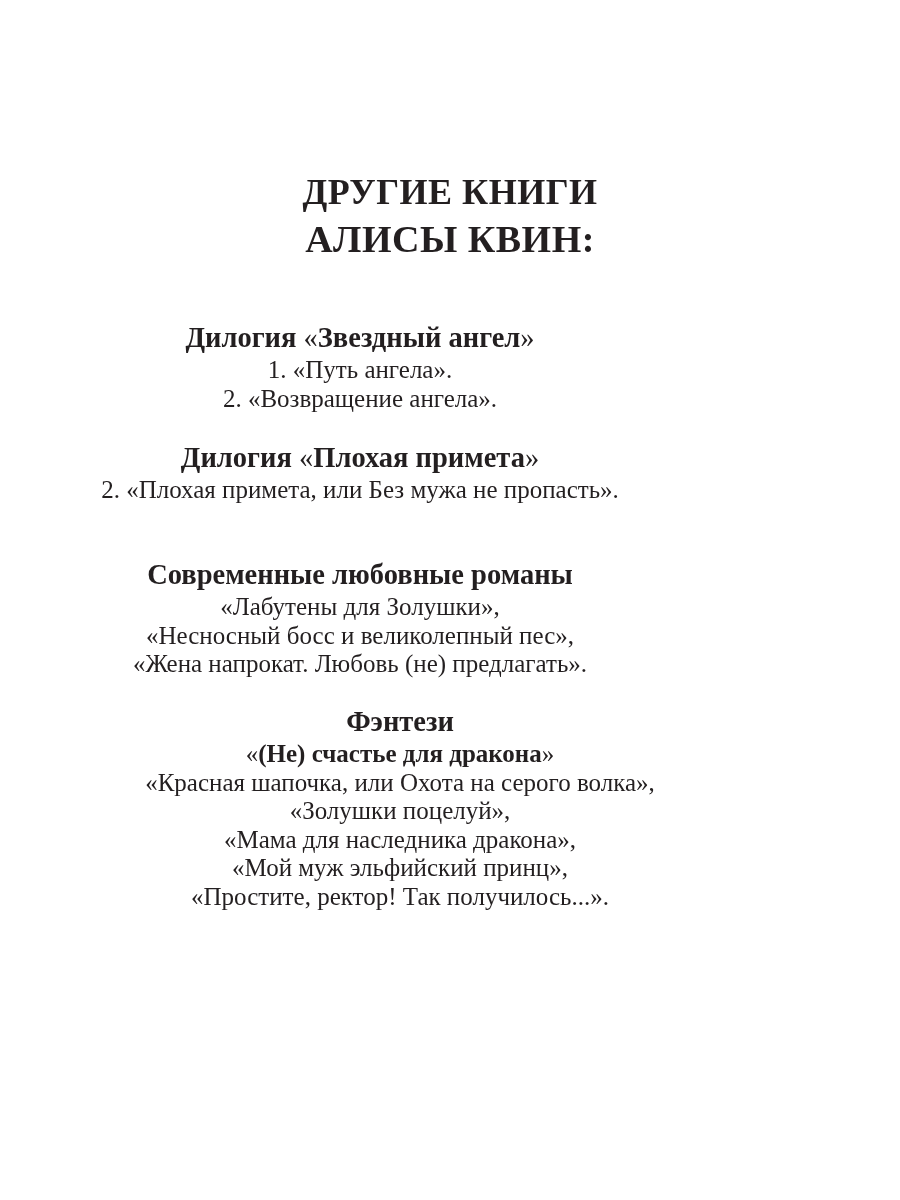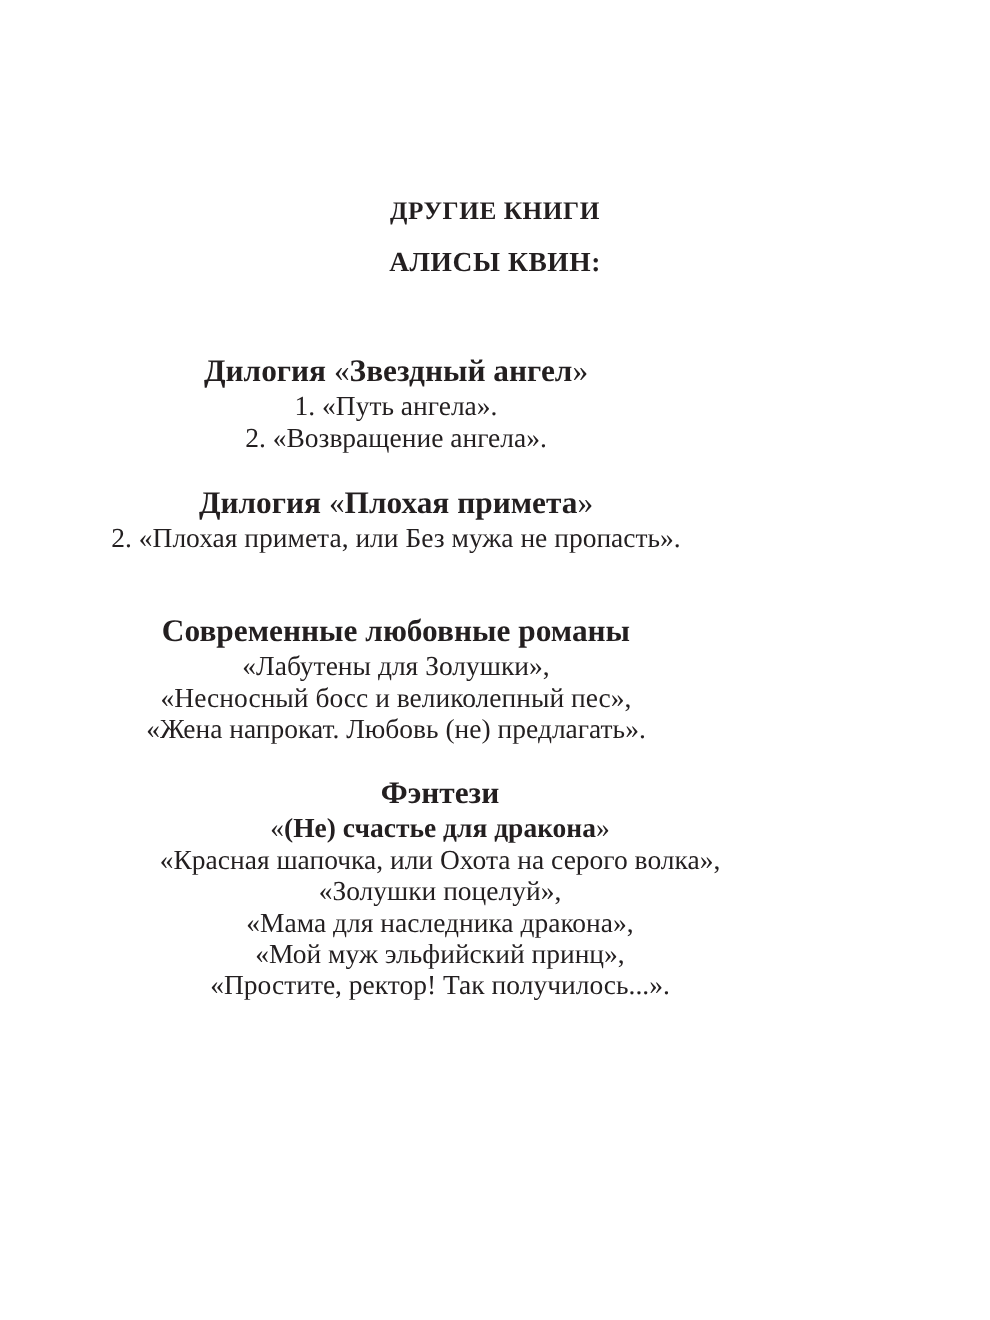--- a/index.html
+++ b/index.html
@@ -26,26 +26,26 @@
     .title {
       position: absolute;
       left: 0;
       width: 900px;
       font-weight: bold;
       text-align: center;
       letter-spacing: 0.5px;
     }
     .title-1 {
       top: 172px;
-      font-size: 23px;
+      font-size: 36px;
       line-height: 40px;
     }
     .title-2 {
       top: 214px;
-      font-size: 25px;
+      font-size: 38px;
       line-height: 50px;
     }
     .section {
       position: absolute;
       left: 0;
       width: 720px;
       text-align: center;
     }
     .section-heading {
       font-weight: bold;

